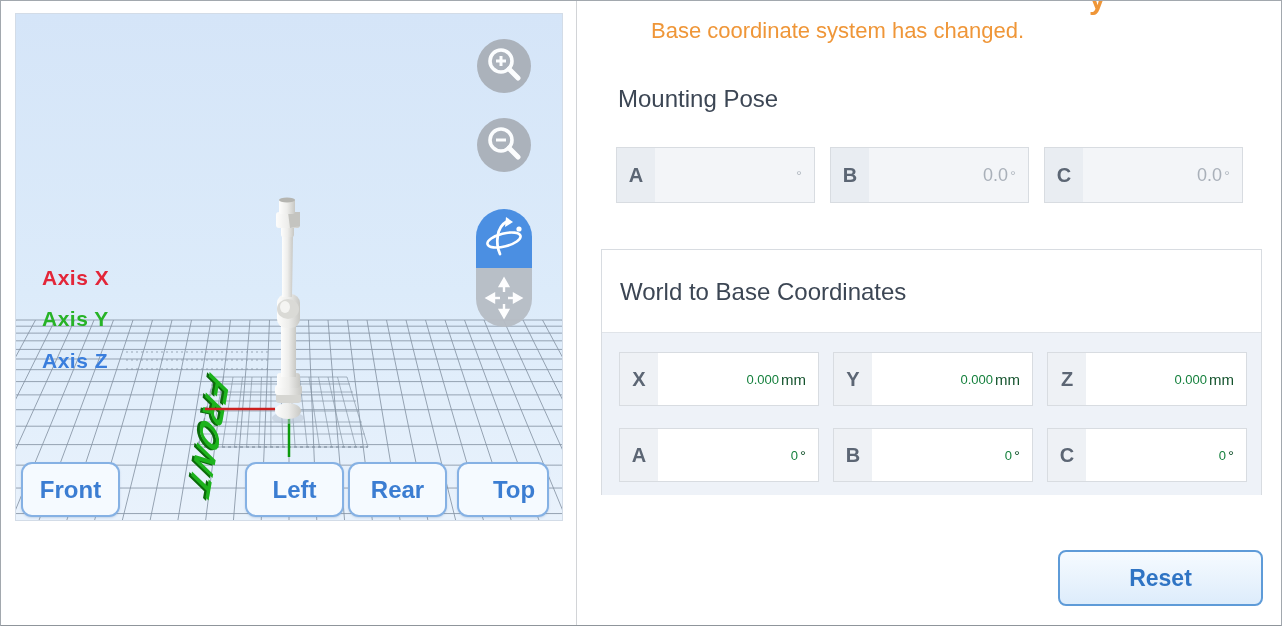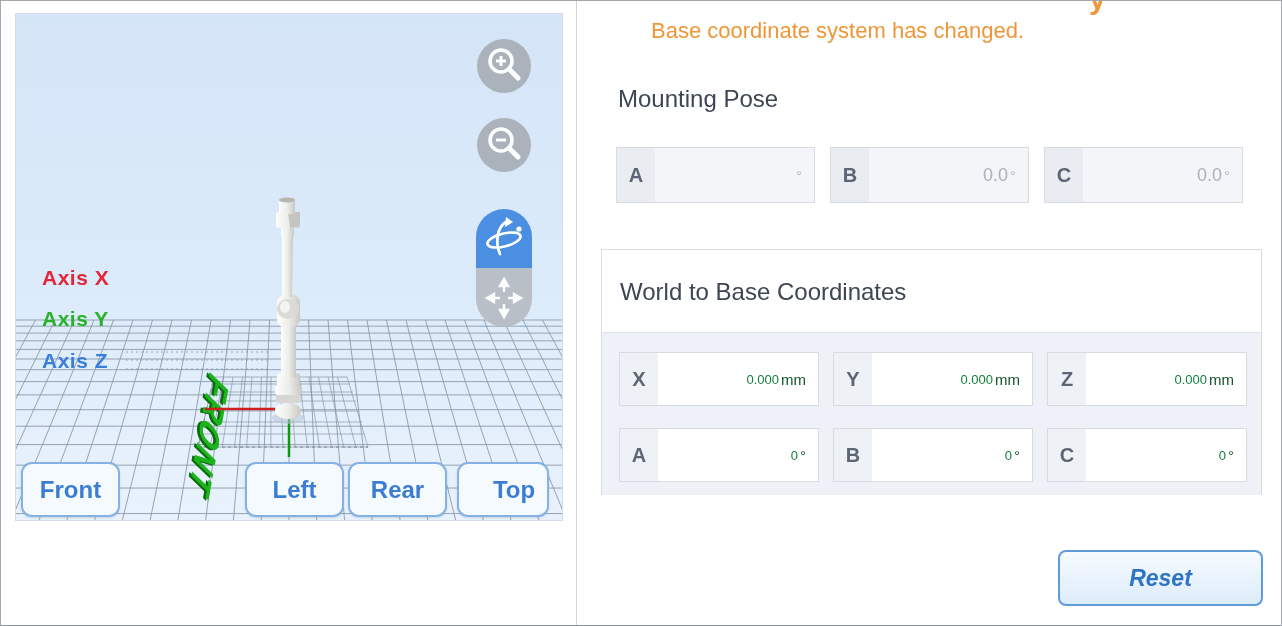--- a/index.html
+++ b/index.html
@@ -59,21 +59,21 @@
   .panel{position:absolute;left:600px;top:248px;width:661px;height:246px;border:1px solid #d8dce1;
          background:#ffffff;box-sizing:border-box;}
   .panel-title{left:18px;top:28px;}
   .panel-sep{position:absolute;left:0;top:82px;width:100%;height:1px;background:#e0e4e9;}
   .panel-body{position:absolute;left:0;top:83px;width:100%;height:162px;background:#eef2f8;}
   .wX{left:17px;top:102px;width:200px;} .wY{left:231px;top:102px;width:200px;} .wZ{left:445px;top:102px;width:200px;}
   .wA{left:17px;top:178px;width:200px;} .wB{left:231px;top:178px;width:200px;} .wC{left:445px;top:178px;width:200px;}
 
   .reset-btn{position:absolute;left:1057px;top:549px;width:205px;height:56px;border-radius:8px;
              border:2px solid #5e9bd8;background:linear-gradient(#f6fbff,#ddecfb);
-             color:#2f74c4;font-size:23px;font-weight:bold;font-family:"Liberation Sans",sans-serif;cursor:pointer;font-style:italic;}
+             color:#2f74c4;font-size:23px;font-weight:bold;font-family:"Liberation Sans",sans-serif;cursor:pointer;}
 </style>
 </head>
 <body>
 
 <div class="screen">
 
   <div class="viewport">
 
     <svg class="scene" width="546" height="506" viewBox="0 0 546 506">
       <defs>

